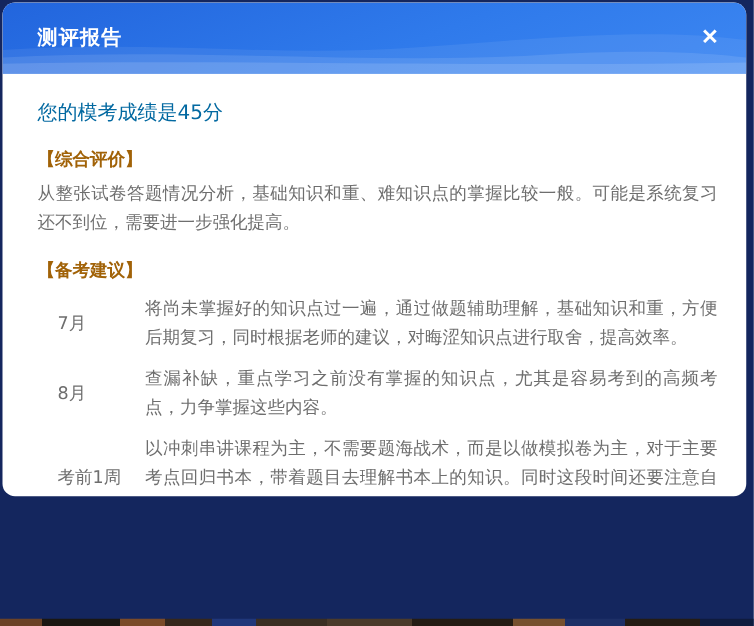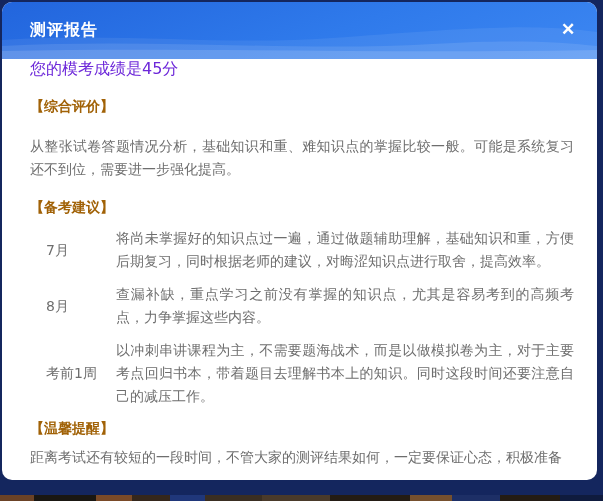--- a/index.html
+++ b/index.html
@@ -17,21 +17,21 @@
       #6b4226 0px, #6b4226 34px, #1a1712 34px, #1a1712 96px,
       #7a4a28 96px, #7a4a28 132px, #35271c 132px, #35271c 170px,
       #20377a 170px, #20377a 205px, #3a2e22 205px, #3a2e22 262px,
       #4a3a2a 262px, #4a3a2a 330px, #241c14 330px, #241c14 410px,
       #76502e 410px, #76502e 452px, #1d2f66 452px, #1d2f66 500px,
       #241c14 500px, #241c14 560px, #0f1b3e 560px, #0f1b3e 603px);
   }
 
   .dialog {
     position: absolute; left: 2px; top: 2px;
-    width: 595px; height: 478px;
+    width: 595px; height: 395px;
     background: #ffffff;
     border-radius: 10px;
     overflow: hidden;
   }
 
   .dialog-header {
     position: relative;
     height: 57px;
     background: linear-gradient(160deg, #2265dd 0%, #2f7aeb 55%, #3d87f2 100%);
     display: flex; align-items: center;
@@ -55,32 +55,33 @@
     cursor: pointer; z-index: 3;
   }
 
   .dialog-body {
     padding: 0 23px 0 28px;
     color: #6e6e6e;
     font-size: 14px;
   }
 
   .score-line {
+    margin-top: 21px;
     font-size: 16px;
-    color: #6d28d9;
+    color: #0369a1;
   }
 
   .sec-head {
     margin-top: 18px;
     font-size: 14px;
     font-weight: bold;
     color: #a16207;
   }
   .sec-body {
-    margin-top: 19px;
+    margin-top: 7px;
     line-height: 23px;
     text-align: justify;
   }
 
   .advice-table { margin-top: 8px; }
   .tbl-row {
     display: flex;
     align-items: center;
     margin-top: 10px;
   }

